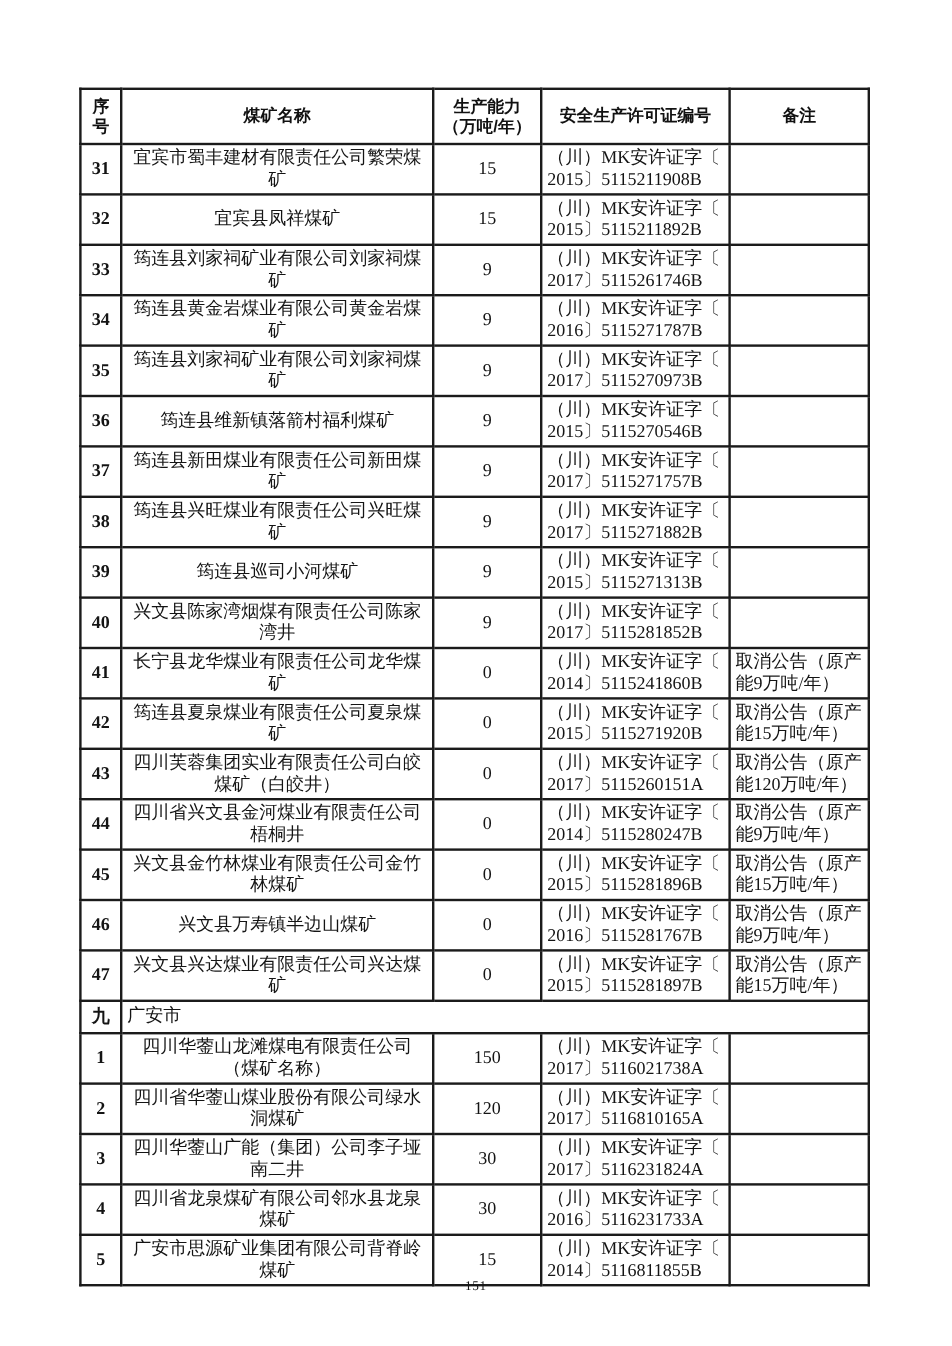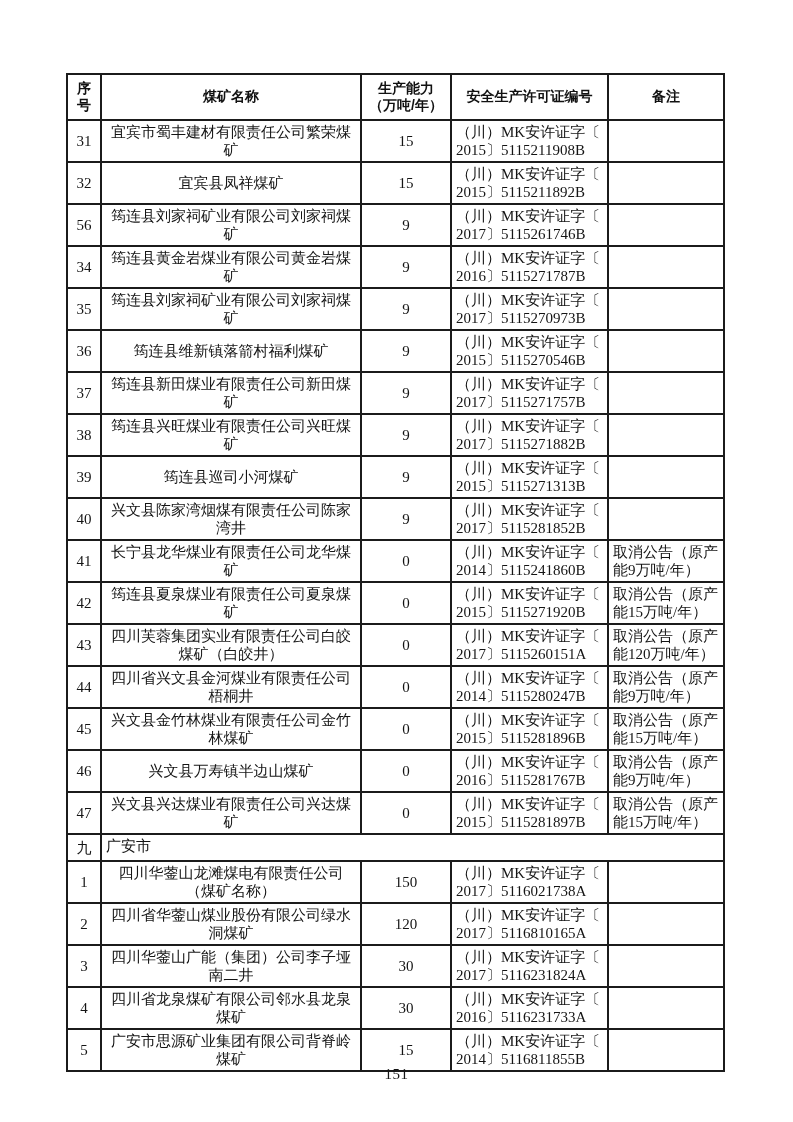--- a/index.html
+++ b/index.html
@@ -17,35 +17,35 @@
     border:2px solid #1b1b1b;vertical-align:middle;
     padding:2px 4px;overflow:hidden;
   }
   .mine-table th{
     font-family:"Liberation Sans",sans-serif;font-weight:bold;
     font-size:14px;line-height:1.25;text-align:center;height:40px;color:#111;
   }
   .mine-table td{font-size:15px;line-height:1.2;}
   tr.data-row{height:40px;}
   tr.section-row{height:27px;}
-  .c-no{text-align:center;font-size:14.5px;padding:2px 1px;}
+  .c-no{text-align:center;font-size:14.5px;padding:2px 1px;font-weight:bold;}
   .c-name{text-align:center;padding:2px 7px;}
   .c-cap{text-align:center;font-size:14.5px;}
   .c-lic{
     text-align:left;font-size:14px;line-height:1.28;
     padding:2px 3px 2px 10px;white-space:pre-line;
   }
   .c-rem{
     font-size:13.5px;line-height:1.3;padding:2px 5px;
   }
   .pre{white-space:pre-line;}
   .section-name{text-align:left;padding:2px 8px;font-size:15px;font-family:Liberation Mono, monospace;}
   .page-number{
     position:absolute;left:0;right:0;top:1066px;text-align:center;
-    font-size:15px;color:#141414;letter-spacing:0.5px;
+    font-size:11px;color:#141414;letter-spacing:0.5px;
   }
 </style>
 </head>
 <body>
 
 <div class="sheet">
 
   <table class="mine-table">
     <colgroup>
       <col style="width:34px">
@@ -75,21 +75,21 @@
         </tr>
         <tr class="data-row">
           <td class="c-no">32</td>
           <td class="c-name">宜宾县凤祥煤矿</td>
           <td class="c-cap">15</td>
           <td class="c-lic">（川）MK安许证字〔
 2015〕5115211892B</td>
           <td class="c-rem"></td>
         </tr>
         <tr class="data-row">
-          <td class="c-no">56</td>
+          <td class="c-no">33</td>
           <td class="c-name">筠连县刘家祠矿业有限公司刘家祠煤矿</td>
           <td class="c-cap">9</td>
           <td class="c-lic">（川）MK安许证字〔
 2017〕5115261746B</td>
           <td class="c-rem"></td>
         </tr>
         <tr class="data-row">
           <td class="c-no">34</td>
           <td class="c-name">筠连县黄金岩煤业有限公司黄金岩煤矿</td>
           <td class="c-cap">9</td>

